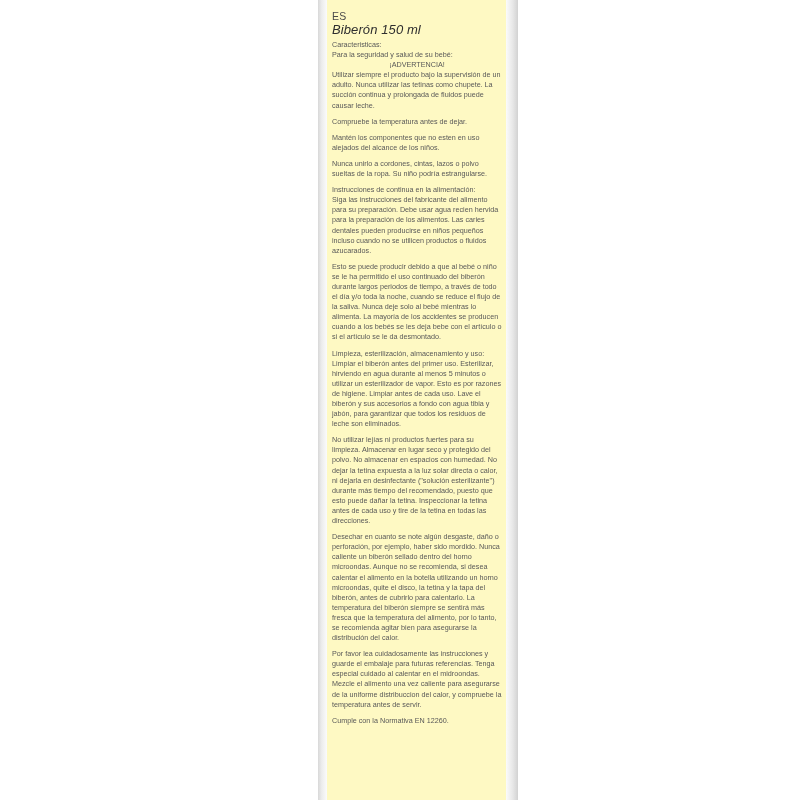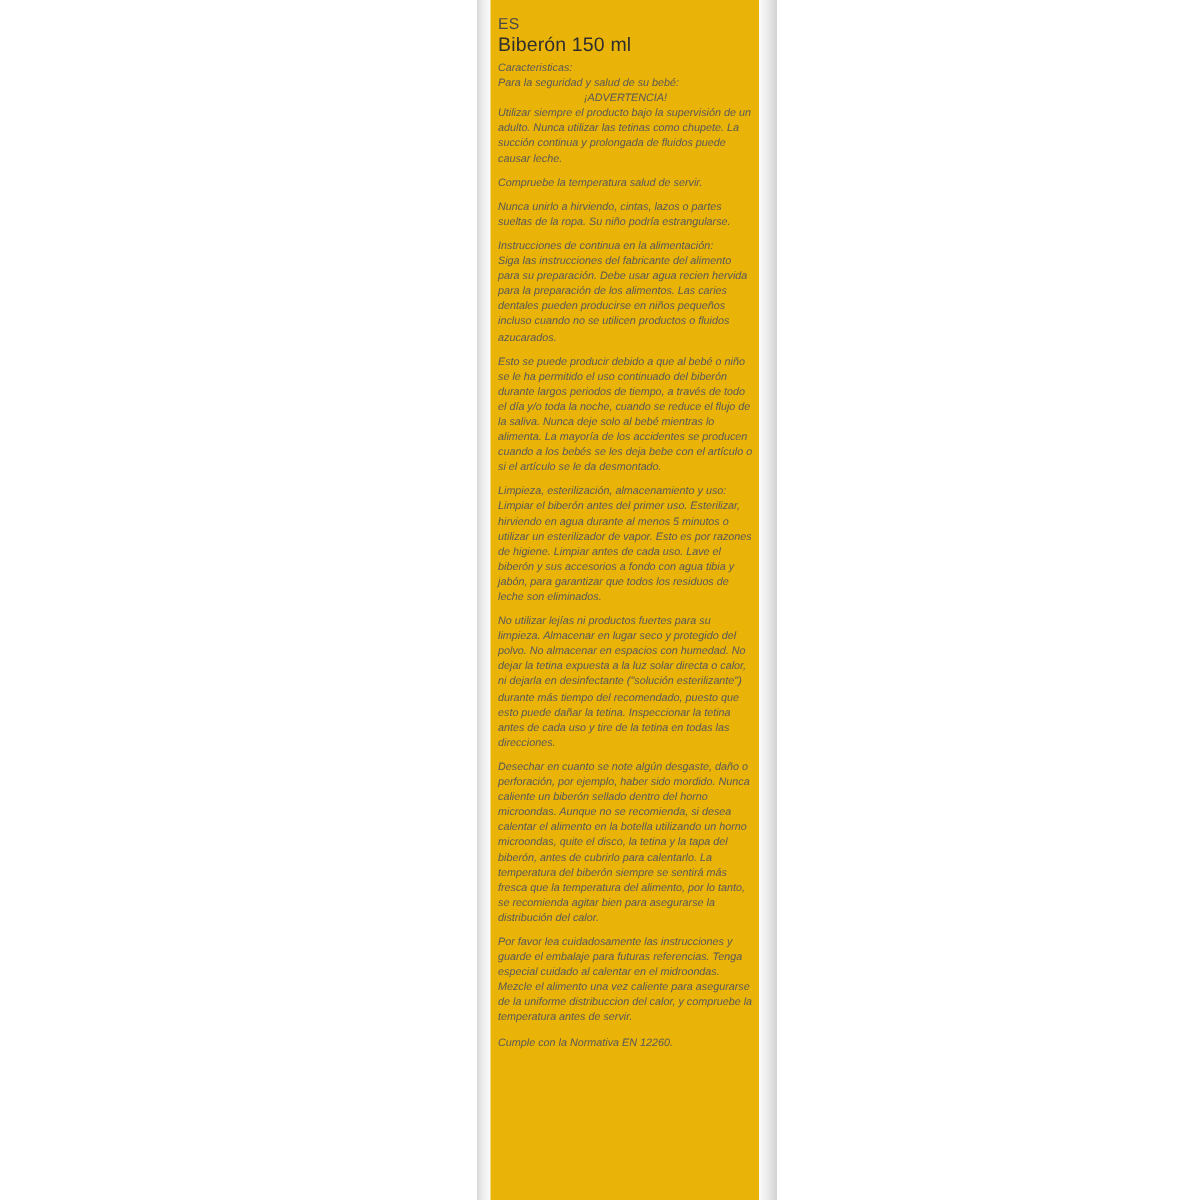--- a/index.html
+++ b/index.html
@@ -19,21 +19,21 @@
     height: 800px;
     background: #ffffff;
   }
   
   #label-strip {
     position: absolute;
     left: 318px;
     top: 0px;
     width: 200px;
     height: 800px;
-    background: #eab308;
+    background: #fef9c3;
     box-sizing: border-box;
   }
   
   #label-strip:before {
     content: "";
     position: absolute;
     left: 0; top: 0;
     width: 9px; height: 100%;
     background: linear-gradient(to right, #d8d8d8 0%, #ececec 40%, #fbfbfb 100%);
     pointer-events: none;
@@ -61,28 +61,28 @@
     color: #4a4a4a;
     line-height: 12px;
     letter-spacing: 0.2px;
   }
   .product-title {
     font-size: 13px;
     color: #2e2e2e;
     line-height: 15px;
     margin-bottom: 3px;
     letter-spacing: 0.1px;
+    font-style: italic;
   }
   .para {
     font-size: 7.2px;
     line-height: 10.1px;
     color: #585858;
     margin: 0 0 6px 0;
     text-align: left;
-    font-style: italic;
   }
   .para.heading {
     margin-bottom: 0px;
   }
   .para.warning {
     margin-bottom: 0px;
     text-align: center;
   }
 </style>
 </head>
@@ -95,22 +95,23 @@
 
       <div class="lang-code">ES</div>
       <div class="product-title">Biberón 150 ml</div>
 
       <p class="para heading">Caracteristicas:</p>
 
       <p class="para heading">Para la seguridad y salud de su bebé:</p>
       <p class="para warning">¡ADVERTENCIA!</p>
 
       <p class="para">Utilizar siempre el producto bajo la supervisión de un adulto. Nunca utilizar las tetinas como chupete.  La succión continua y prolongada de fluidos puede causar leche.</p>
-      <p class="para">Compruebe la temperatura salud de servir.</p>
-      <p class="para">Nunca unirlo a hirviendo, cintas, lazos o partes sueltas de la ropa. Su niño podría estrangularse.</p>
+      <p class="para">Compruebe la temperatura antes de dejar.</p>
+      <p class="para">Mantén los componentes que no esten en uso alejados del alcance de los niños.</p>
+      <p class="para">Nunca unirlo a cordones, cintas, lazos o polvo sueltas de la ropa. Su niño podría estrangularse.</p>
 
       <p class="para heading">Instrucciones de continua en la alimentación:</p>
       <p class="para">Siga las instrucciones del fabricante del alimento para su preparación. Debe usar agua recien hervida para la preparación de los alimentos. Las caries dentales pueden producirse en niños pequeños incluso cuando no se utilicen productos o fluidos azucarados.</p>
       <p class="para">Esto se puede producir debido a que al bebé o niño se le ha permitido el uso continuado del biberón durante largos periodos de tiempo, a través de todo el día y/o toda la noche, cuando se reduce el flujo de la saliva. Nunca deje solo al bebé mientras lo alimenta. La mayoría de los accidentes se producen cuando a los bebés se les deja bebe con el artículo o si el artículo se le da desmontado.</p>
 
       <p class="para heading">Limpieza, esterilización, almacenamiento y uso:</p>
       <p class="para">Limpiar el biberón antes del primer uso. Esterilizar, hirviendo en agua durante al menos 5 minutos o utilizar un esterilizador de vapor. Esto es por razones de higiene. Limpiar antes de cada uso. Lave el biberón y sus accesorios a fondo con agua tibia y jabón, para  garantizar que todos los residuos de leche son eliminados.</p>
       <p class="para">No utilizar lejías ni productos fuertes para su limpieza. Almacenar en lugar seco y protegido del polvo. No almacenar en espacios con humedad. No dejar la tetina expuesta a la luz solar directa o calor, ni dejarla en desinfectante ("solución esterilizante") durante más tiempo del recomendado, puesto que esto puede dañar la tetina. Inspeccionar la tetina antes de cada uso y tire de la tetina en todas las direcciones.</p>
       <p class="para">Desechar en cuanto se note algún desgaste, daño o perforación, por ejemplo, haber sido mordido. Nunca caliente un biberón sellado dentro del horno microondas. Aunque no se recomienda, si desea calentar el alimento en la botella utilizando un horno microondas, quite el disco, la tetina y la tapa del biberón, antes de cubrirlo para calentarlo. La temperatura del biberón siempre se sentirá más fresca que la temperatura del alimento, por lo tanto, se recomienda agitar bien para asegurarse la distribución del calor.</p>
 

